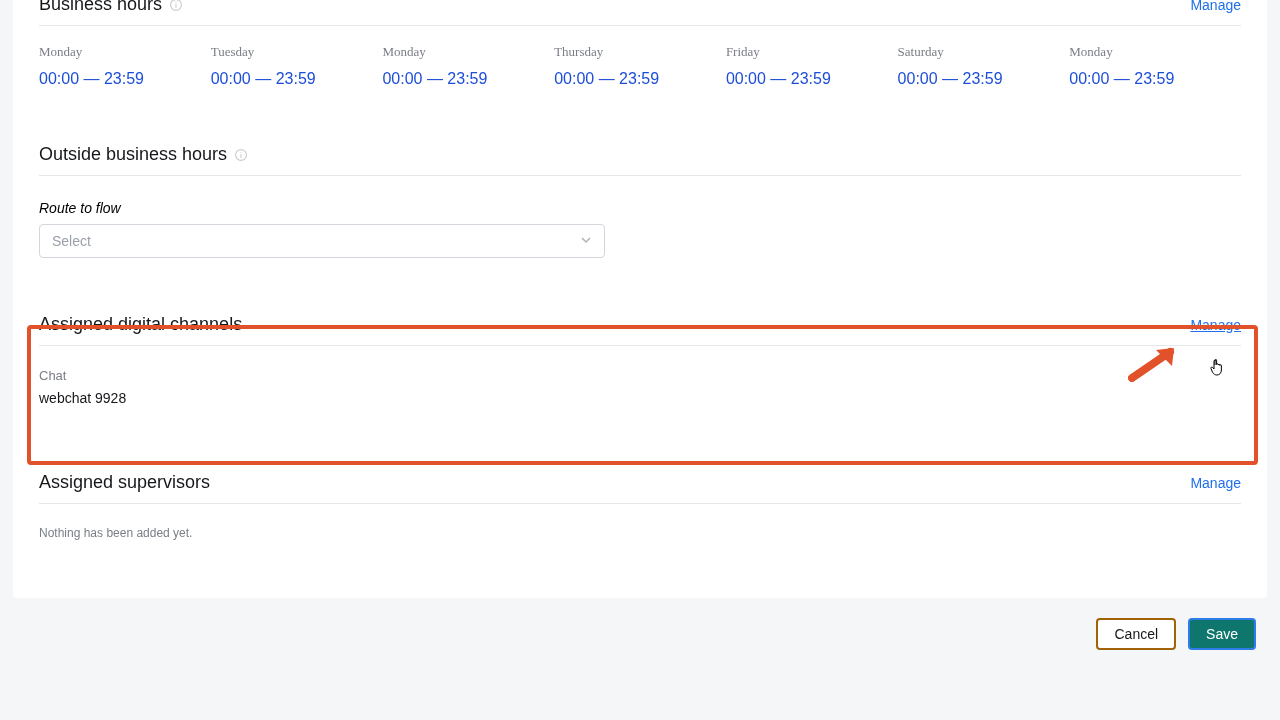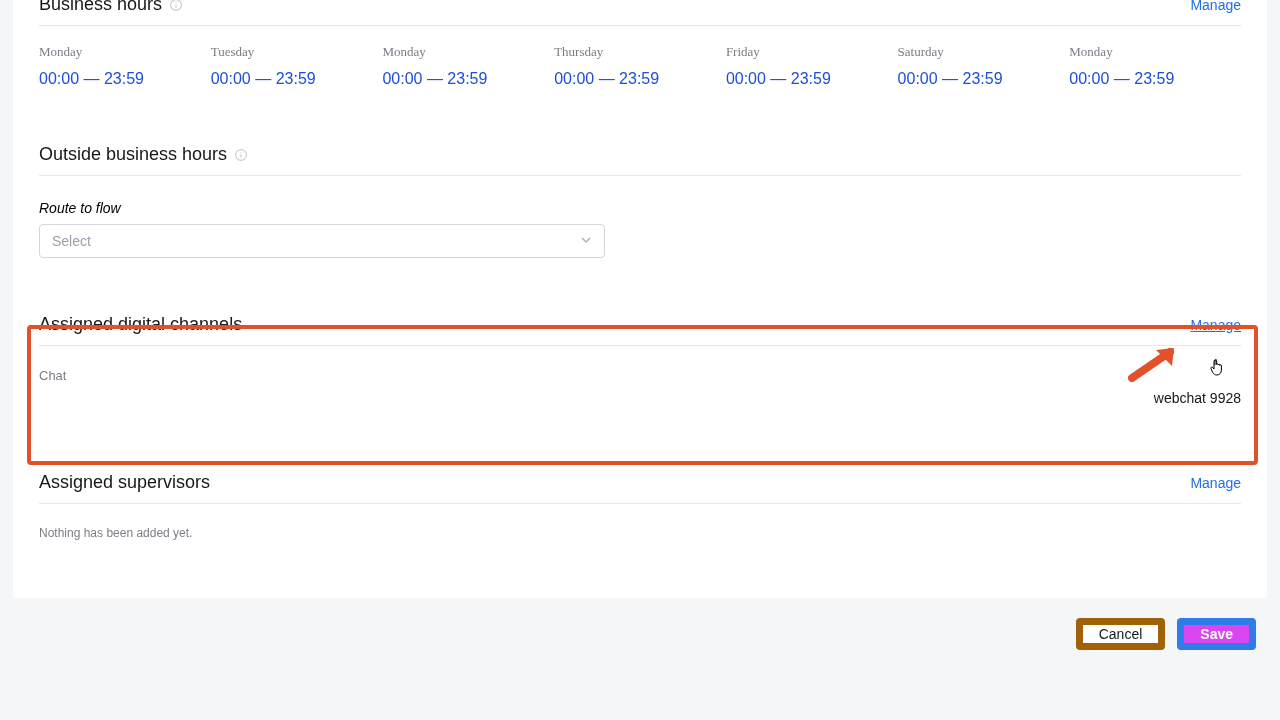--- a/index.html
+++ b/index.html
@@ -67,36 +67,36 @@
   .chev { opacity:.55; }
   .highlight {
     position: absolute;
     border: 4px solid #e1512a;
     border-radius: 4px;
     pointer-events: none;
   }
   .arrow { position:absolute; pointer-events:none; }
   .cursor { position:absolute; pointer-events:none; }
   .sub-label { color:#7a7e87; font-size:13px; margin-top:22px; margin-bottom:7px;}
-  .sub-value { color:#15171a; font-size:14px;text-align:right; }
+  .sub-value { color:#15171a; font-size:14px; }
   .empty { color:#7a7e87; font-size:12px; margin-top:22px; margin-bottom:28px;}
   .footer {
     display:flex; justify-content:flex-end; gap:12px;
     padding: 20px 24px 33px 0;
   }
   .btn {
     height: 32px; padding: 0 16px;
     border-radius: 4px;
     font-size: 14px;
     display:flex; align-items:center;
     cursor:pointer;
-    border:7px solid #a16207;
+    border:2px solid #a16207;
     background:#fff; color:#15171a;
   }
-  .btn.primary { background:#d946ef; border-color:#2f7bea; color:#fff;font-weight:bold; }
+  .btn.primary { background:#0f766e; border-color:#2f7bea; color:#fff; }
 </style>
 </head>
 <body>
 
 <div class="card" style="padding-top:0;">
 
   <div class="section" style="margin-top:-6px;">
     <div class="sec-head">
       <div class="sec-title">
         <span>Business hours</span>

